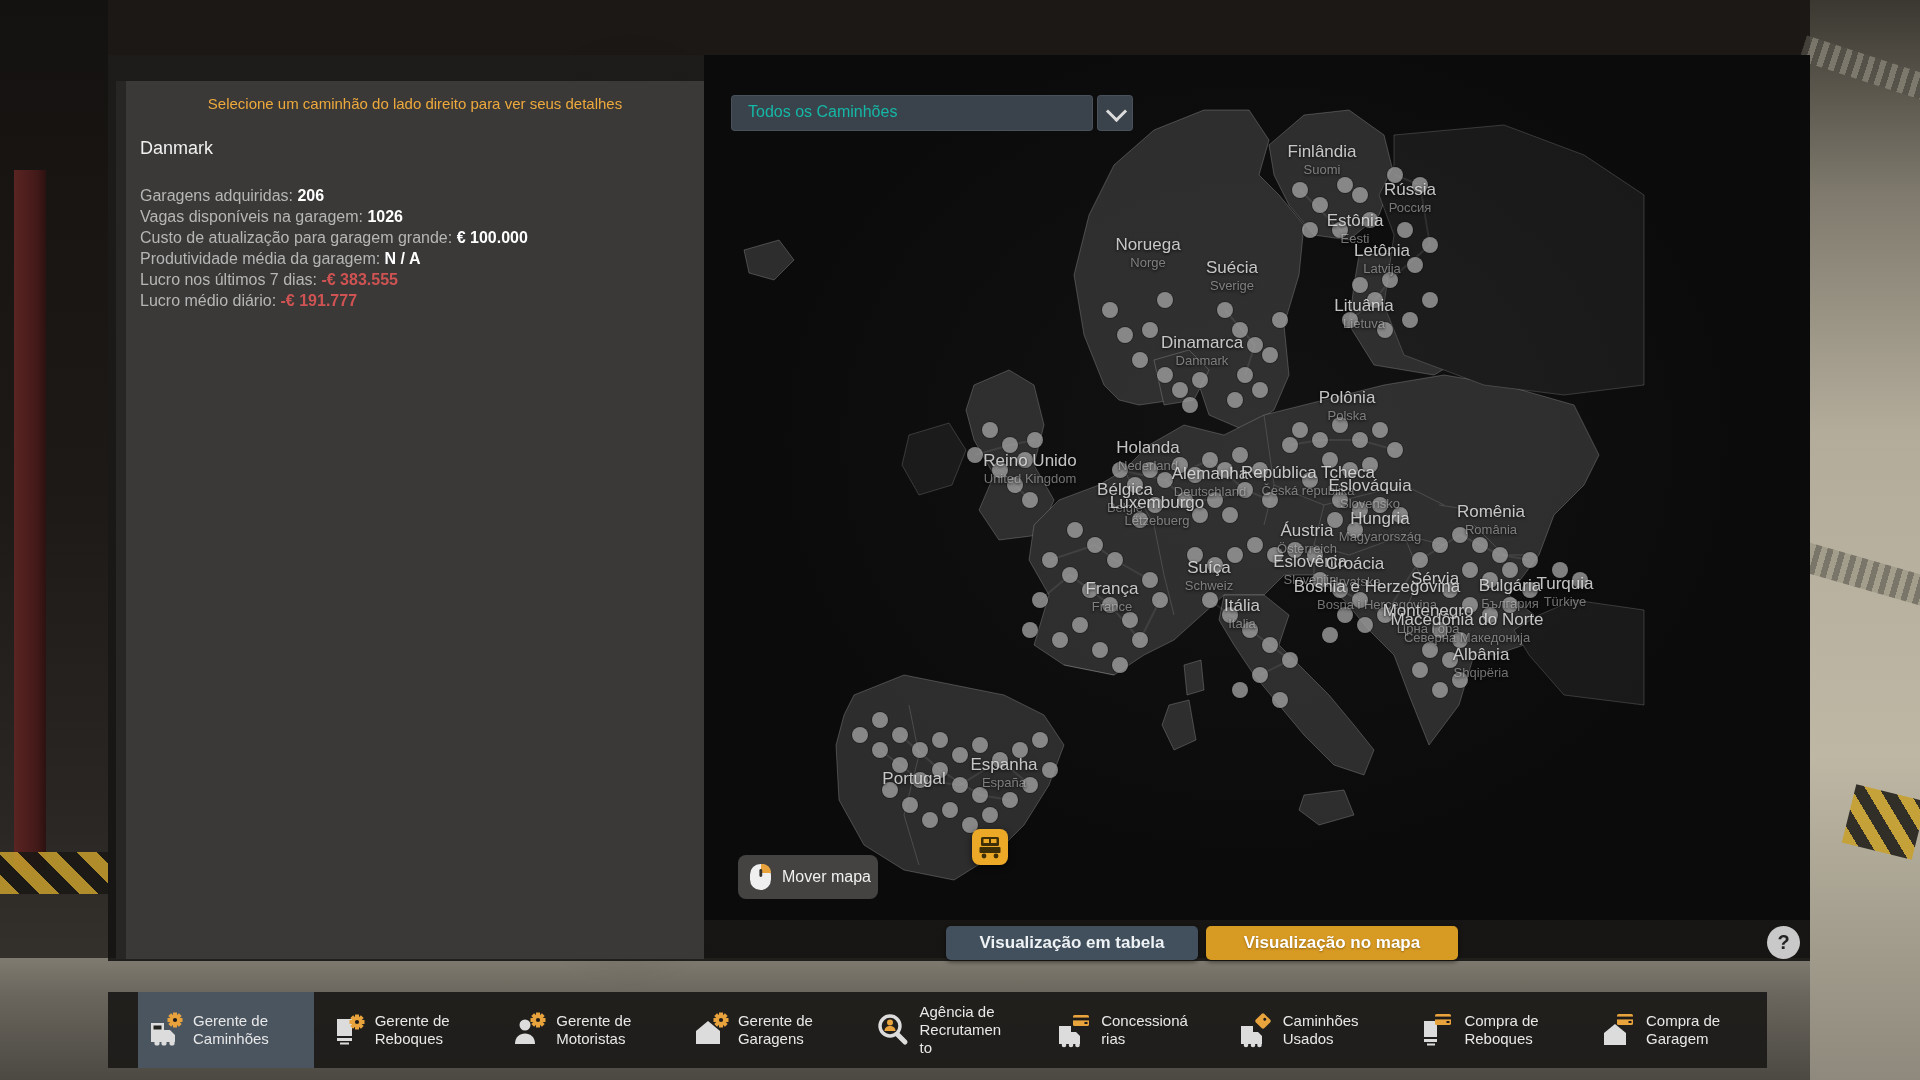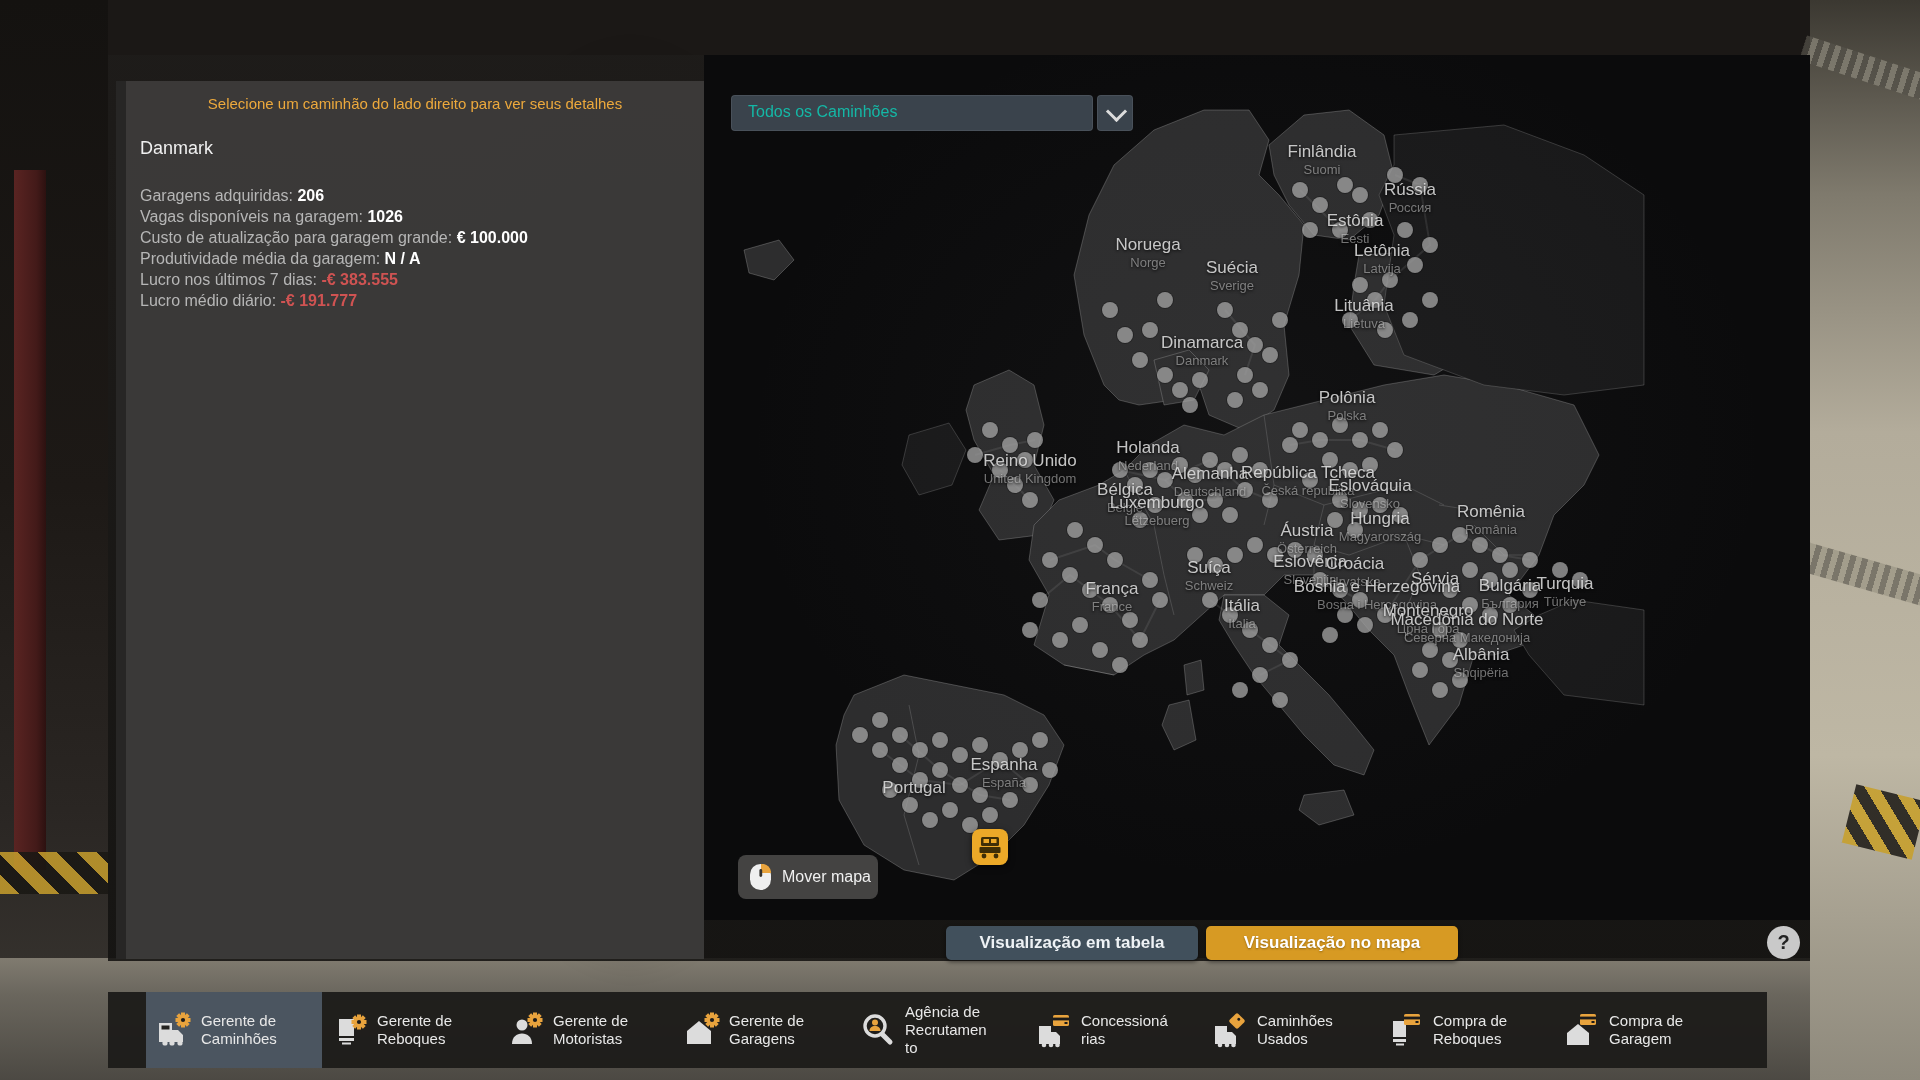--- a/index.html
+++ b/index.html
@@ -56,21 +56,21 @@
   .move-map{position:absolute;left:738px;top:855px;width:140px;height:44px;background:rgba(72,71,70,.94);border-radius:8px;display:flex;align-items:center;gap:9px;padding-left:10px;box-sizing:border-box;cursor:pointer;}
   .move-map span.t{font-size:16px;color:#f0f0f0;}
 
   
   .btn{position:absolute;top:926px;height:34px;width:252px;border-radius:5px;text-align:center;line-height:34px;font-size:17px;font-weight:bold;cursor:pointer;}
   .btn-table{left:946px;background:#41505c;color:#eef2f5;box-shadow:0 2px 4px rgba(0,0,0,.5);}
   .btn-map{left:1206px;background:#d79a23;color:#ffffff;text-shadow:0 1px 2px rgba(90,60,0,.55);box-shadow:0 2px 4px rgba(0,0,0,.5);}
   .help{position:absolute;left:1767px;top:926px;width:33px;height:33px;border-radius:50%;background:#c9c9c9;color:#232323;font-size:20px;font-weight:bold;text-align:center;line-height:33px;cursor:pointer;}
 
   
-  .toolbar{position:absolute;left:108px;top:992px;width:1659px;height:76px;background:rgba(28,27,25,.95);display:flex;align-items:stretch;padding-left:38px;box-sizing:border-box;}
+  .toolbar{position:absolute;left:108px;top:992px;width:1659px;height:76px;background:rgba(28,27,25,.95);display:flex;align-items:stretch;padding-left:30px;box-sizing:border-box;justify-content:space-between;}
   .tb-item{width:176px;display:flex;align-items:center;gap:9px;padding:6px 4px 6px 10px;box-sizing:border-box;cursor:pointer;}
   .tb-item.sel{background:#4b5560;}
   .tb-ic{width:36px;height:36px;flex:0 0 36px;}
   .tb-label{font-size:15px;line-height:1.22;color:#e8e8e8;white-space:pre-line;}
 </style>
 </head>
 <body>
 
 <div id="stage">
 
@@ -428,21 +428,21 @@
         <span class="native">Северна Македонија</span>
       </div>
       <div class="map-label" style="left: 743px; top: 607px; margin-left: 34px;">
         <span>Albânia</span>
         <span class="native">Shqipëria</span>
       </div>
       <div class="map-label" style="left: 300px; top: 717px;">
         <span>Espanha</span>
         <span class="native">España</span>
       </div>
-      <div class="map-label" style="left: 210px; top: 724px; margin-top: 9px;">
+      <div class="map-label" style="left: 210px; top: 724px;">
         <span>Portugal</span>
         <span class="native"></span>
       </div>
 
     <div class="truck-marker" style="left: 286px; top: 792px;">
       <svg width="36" height="36" viewBox="0 0 36 36">
         <g fill="#3f2f06">
           <rect x="9" y="8" width="18" height="9" rx="1.5"></rect>
           <rect x="7.5" y="18" width="21" height="6" rx="1"></rect>
           <rect x="11.5" y="10" width="5.5" height="4" fill="#eca928"></rect>

